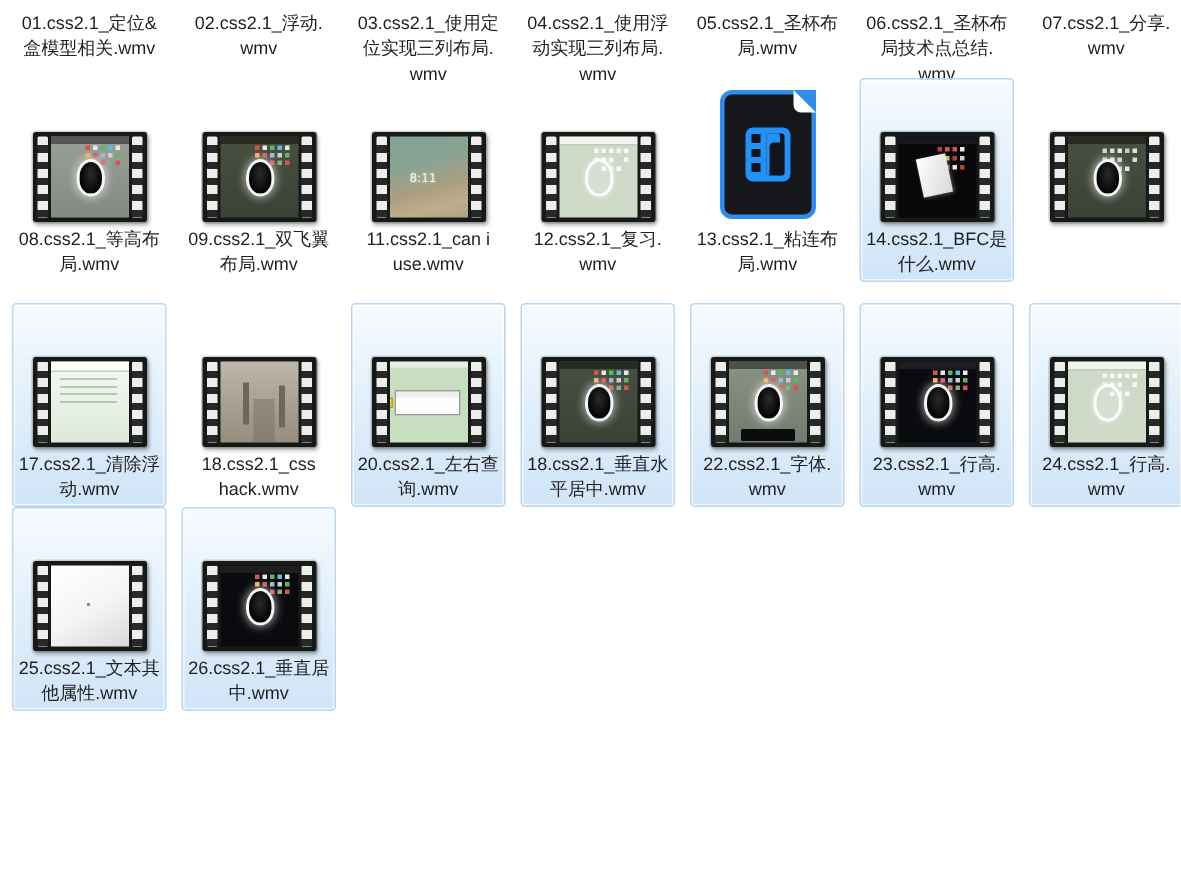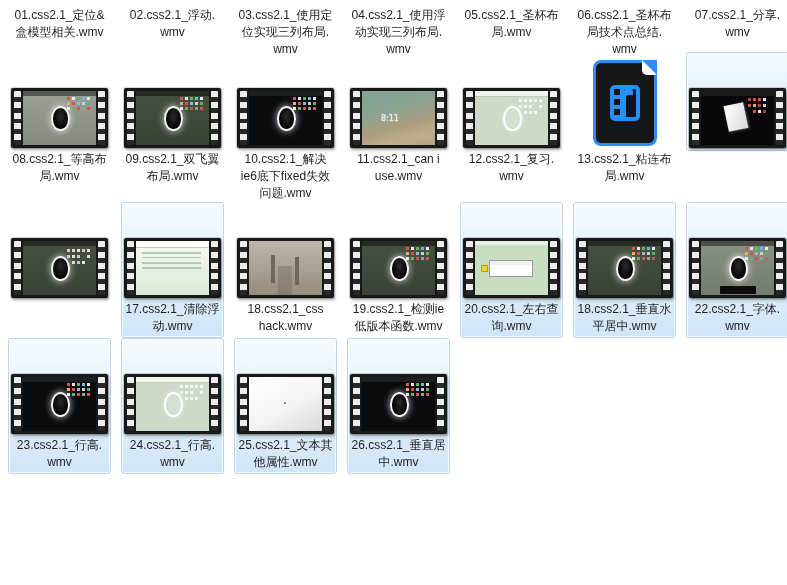--- a/index.html
+++ b/index.html
@@ -32,21 +32,21 @@
   .iconarea{
     height:92px;width:100%;
     display:flex;align-items:flex-end;justify-content:center;
   }
   .label{
     margin-top:3px;font-size:12px;line-height:17px;text-align:center;
     color:#1f1f1f;white-space:nowrap;
   }
   
   .film{
-    position:relative;width:97px;height:60px;
+    position:relative;width:76px;height:60px;
     background:#171917;border-radius:2px;
     box-shadow:0 0 0 1px rgba(0,0,0,.15),1px 2px 3px rgba(0,0,0,.35);
   }
   .film::before,.film::after{
     content:"";position:absolute;top:3px;bottom:3px;width:7px;border-radius:1px;
     background:repeating-linear-gradient(180deg,#ededed 0 6px,rgba(255,255,255,.07) 6px 10.8px);
   }
   .film::before{left:3px;}
   .film::after{right:3px;}
   .scr{position:absolute;top:3px;bottom:3px;left:12px;right:12px;overflow:hidden;background:#000;}
@@ -291,36 +291,20 @@
         <div class="label">
           <div>09.css2.1_双飞翼</div>
           <div>布局.wmv</div>
         </div>
       </div>
     </div>
     <div class="cell">
       <div class="box">
         <div class="iconarea">
           <div class="film">
-            <div class="scr s-alien-black al bar icons">
-              <div class="fx"></div>
-            </div>
-          </div>
-        </div>
-        <div class="label">
-          <div>10.css2.1_解决</div>
-          <div>ie6底下fixed失效</div>
-          <div>问题.wmv</div>
-        </div>
-      </div>
-    </div>
-    <div class="cell">
-      <div class="box">
-        <div class="iconarea">
-          <div class="film">
             <div class="scr s-beach ">
               <div class="fx"></div>
               <span class="ovl">8:11</span>
             </div>
           </div>
         </div>
         <div class="label">
           <div>11.css2.1_can i</div>
           <div>use.wmv</div>
         </div>
@@ -356,20 +340,24 @@
     </div>
     <div class="cell selected">
       <div class="box">
         <div class="iconarea">
           <div class="film">
             <div class="scr s-black-doc bar">
               <div class="fx"></div>
             </div>
           </div>
         </div>
+        <div class="label">
+          <div>14.css2.1_BFC是</div>
+          <div>什么.wmv</div>
+        </div>
       </div>
     </div>
     <div class="cell">
       <div class="box">
         <div class="iconarea">
           <div class="film">
             <div class="scr s-alien-olive al bar icons-faint">
               <div class="fx"></div>
             </div>
           </div>
@@ -396,35 +384,20 @@
         <div class="iconarea">
           <div class="film">
             <div class="scr s-bridge ">
               <div class="fx"></div>
             </div>
           </div>
         </div>
         <div class="label">
           <div>18.css2.1_css</div>
           <div>hack.wmv</div>
-        </div>
-      </div>
-    </div>
-    <div class="cell">
-      <div class="box">
-        <div class="iconarea">
-          <div class="film">
-            <div class="scr s-alien-olive al bar icons">
-              <div class="fx"></div>
-            </div>
-          </div>
-        </div>
-        <div class="label">
-          <div>19.css2.1_检测ie</div>
-          <div>低版本函数.wmv</div>
         </div>
       </div>
     </div>
     <div class="cell selected">
       <div class="box">
         <div class="iconarea">
           <div class="film">
             <div class="scr s-green-dialog ">
               <div class="fx"></div>
             </div>

